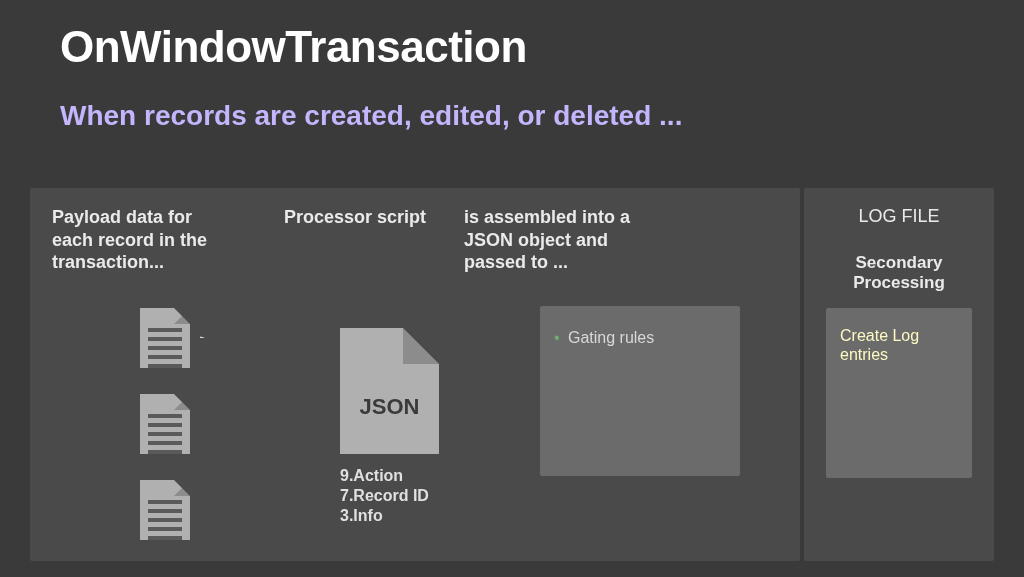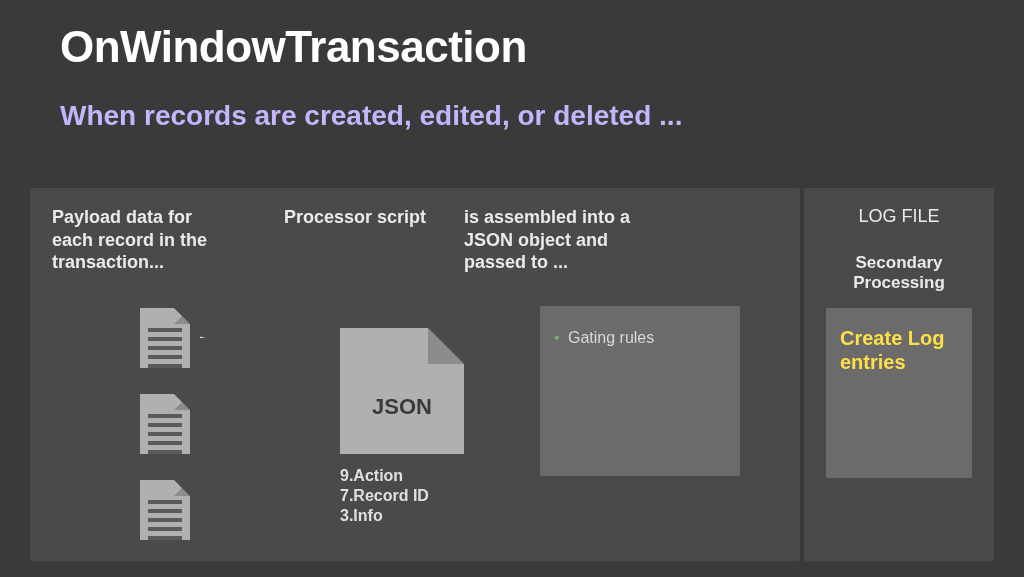--- a/index.html
+++ b/index.html
@@ -96,21 +96,21 @@
   .doc-lines span {
     height: 4px;
     background: #5a5a5a;
   }
 
   
   .json-file {
     position: absolute;
     left: 310px;
     top: 140px;
-    width: 124px;
+    width: 99px;
     height: 126px;
   }
   .json-body {
     position: absolute;
     inset: 0;
     background: #b0b0b0;
   }
   .json-fold {
     position: absolute;
     top: 0; right: 0;
@@ -189,23 +189,23 @@
   .log-box {
     background: #6b6b6b;
     border-radius: 2px;
     margin-top: 16px;
     height: 170px;
     width: 100%;
     padding: 18px 14px;
     text-align: left;
   }
   .log-box-text {
-    font-size: 20px;
-    font-weight: 700;
-    color: #fde047;
+    font-size: 16px;
+    font-weight: 400;
+    color: #fef9c3;
     line-height: 1.2;
   }
 
   
   svg.arrows {
     position: absolute;
     inset: 0;
     pointer-events: none;
   }
 </style>

